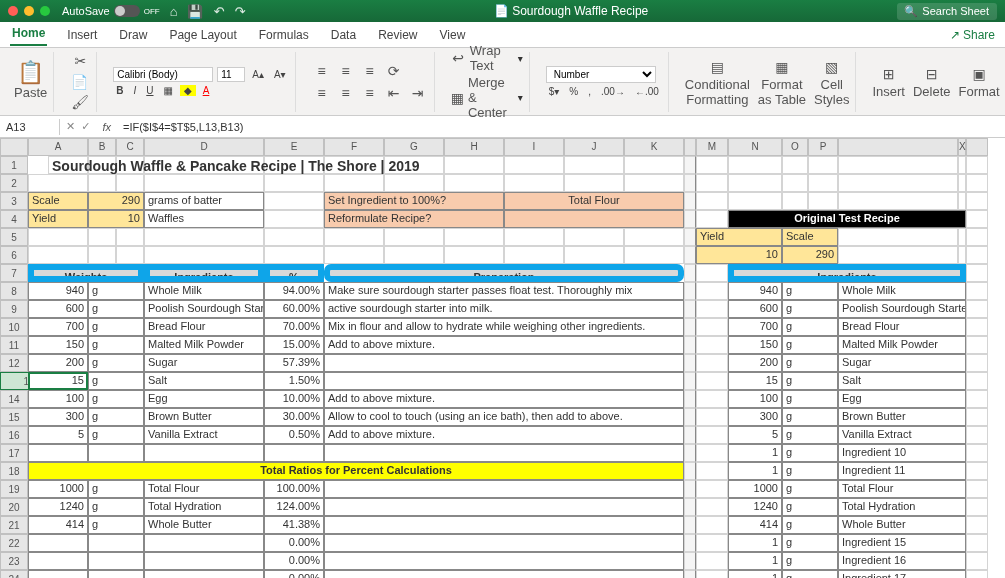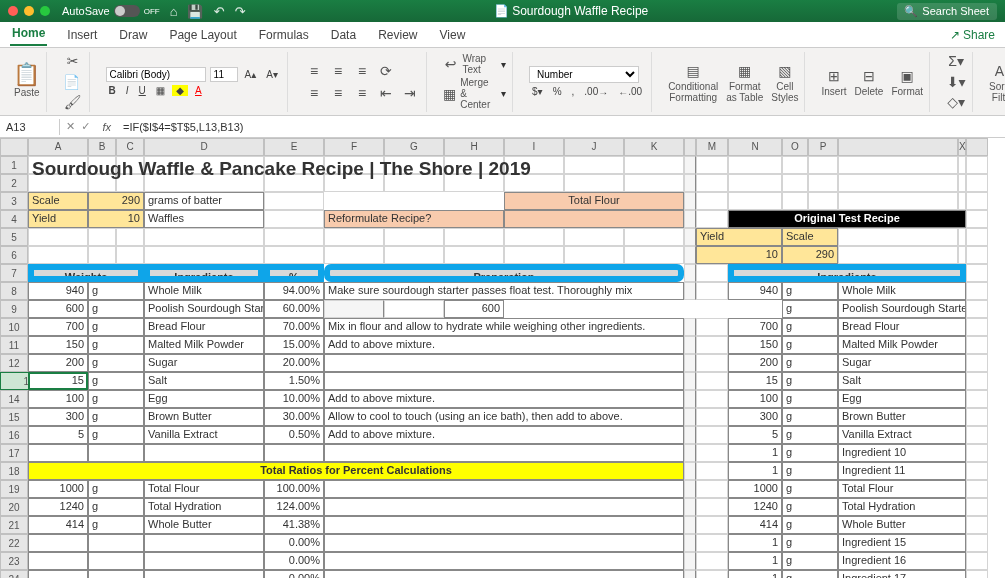--- a/index.html
+++ b/index.html
@@ -20,37 +20,37 @@
 .tab{padding:3px 2px;color:#444;}
 .tab.active{color:#1a7e43;font-weight:600;border-bottom:2px solid #1a7e43;padding-bottom:4px;}
 .share-btn{margin-left:auto;color:#1a7e43;font-size:12px;display:flex;align-items:center;gap:3px;}
 .ribbon{height:68px;background:#f3f2f1;border-bottom:1px solid #ccc;display:flex;align-items:center;padding:2px 8px;gap:10px;font-size:10px;}
 .rgroup{display:flex;flex-direction:column;gap:2px;align-items:center;padding:0 6px;border-right:1px solid #ddd;height:60px;justify-content:center;}
 .rgroup:last-child{border-right:none;}
 .rrow{display:flex;gap:4px;align-items:center;}
 .ricon{width:20px;height:20px;display:inline-flex;align-items:center;justify-content:center;font-size:14px;color:#555;}
 .rbtn{padding:1px 3px;color:#444;}
 select.fake,input.fake{border:1px solid #ccc;font-size:10px;padding:1px 3px;background:#fff;}
-.lbl{font-size:10px;color:#555;}
+.lbl{font-size:13px;color:#555;}
 .formula-bar{height:22px;border-bottom:1px solid #ccc;display:flex;align-items:center;font-size:11px;}
 .cellref{width:60px;padding:2px 6px;border-right:1px solid #ccc;}
 .fx-icons{display:flex;gap:6px;padding:0 6px;color:#888;}
 .fx{font-style:italic;padding:0 6px;color:#555;}
 .formula-input{flex:1;padding:2px 6px;}
 .sheet-wrap{display:flex;height:calc(578px - 22px - 26px - 68px - 22px);overflow:hidden;}
 .sheet{display:grid;font-size:11px;}
 .colh{background:#e6e6e6;border:0.5px solid #c0c0c0;text-align:center;font-size:10px;color:#555;padding:2px 0;height:18px;position:sticky;top:0;}
 .rowh{background:#e6e6e6;border:0.5px solid #c0c0c0;text-align:center;font-size:10px;color:#555;width:28px;height:18px;display:flex;align-items:center;justify-content:center;}
 .cell{border:0.5px solid #d4d4d4;padding:1px 3px;height:18px;overflow:hidden;white-space:nowrap;background:#fff;}
 .hdr{background:#d9d9d9;font-weight:600;text-align:center;border:6px solid #0ea5e9;}
 .y-bg{background:#ffe699;border:1px solid #888;}
 .pink{background:#f8cbad;border:1px solid #888;}
 .yellow-band{background:#ffff00;font-weight:600;text-align:center;border:1px solid #888;}
 .black-hdr{background:#000;color:#fff;font-weight:600;text-align:center;border:1px solid #888;}
-.bold{font-weight:700;font-size:19px;}
+.bold{font-weight:700;font-size:14px;margin-left:20px;}
 .r{text-align:right;}
 .bord{border:1px solid #888;}
 .sel{outline:2px solid #1a7e43;outline-offset:-2px;}
 .rowh.sel-row{background:#cde6d4;border:0.5px solid #1a7e43;padding-left:28px;}
 </style>
 </head>
 <body>
 
 <div class="titlebar">
   <div class="dots">
@@ -247,20 +247,21 @@
       <div class="cell"></div>
       <div class="cell"></div>
       <div class="cell"></div>
       <div class="cell" style="background: rgb(255, 255, 255);"></div>
       <div class="cell"></div>
       <div class="rowh">3</div>
       <div class="cell y-bg">Scale</div>
       <div class="cell y-bg r" style="grid-column: 3 / span 2;">290</div>
       <div class="cell bord">grams of batter</div>
       <div class="cell"></div>
+      <div class="cell pink" style="grid-column: 7 / span 3;">Set Ingredient to 100%?</div>
       <div class="cell pink" style="text-align: center; grid-column: 10 / span 3;">Total Flour</div>
       <div class="cell" style="border-right: 1.5px solid rgb(136, 136, 136); background: rgb(245, 245, 245);"></div>
       <div class="cell"></div>
       <div class="cell"></div>
       <div class="cell"></div>
       <div class="cell"></div>
       <div class="cell"></div>
       <div class="cell" style="background: rgb(255, 255, 255);"></div>
       <div class="cell"></div>
       <div class="rowh">4</div>
@@ -329,20 +330,21 @@
       <div class="cell"></div>
       <div class="cell bord r">940</div>
       <div class="cell bord" style="grid-column: 16 / span 2;">g</div>
       <div class="cell bord" style="grid-column: 18 / span 2;">Whole Milk</div>
       <div class="cell"></div>
       <div class="rowh">9</div>
       <div class="cell bord r">600</div>
       <div class="cell bord" style="grid-column: 3 / span 2;">g</div>
       <div class="cell bord">Poolish Sourdough Starter</div>
       <div class="cell bord r">60.00%</div>
+      <div class="cell bord" style="grid-column: 7 / span 6;">active sourdough starter into milk.</div>
       <div class="cell" style="border-right: 1.5px solid rgb(136, 136, 136); background: rgb(245, 245, 245);"></div>
       <div class="cell"></div>
       <div class="cell bord r">600</div>
       <div class="cell bord" style="grid-column: 16 / span 2;">g</div>
       <div class="cell bord" style="grid-column: 18 / span 2;">Poolish Sourdough Starter</div>
       <div class="cell"></div>
       <div class="rowh">10</div>
       <div class="cell bord r">700</div>
       <div class="cell bord" style="grid-column: 3 / span 2;">g</div>
       <div class="cell bord">Bread Flour</div>
@@ -363,21 +365,21 @@
       <div class="cell" style="border-right: 1.5px solid rgb(136, 136, 136); background: rgb(245, 245, 245);"></div>
       <div class="cell"></div>
       <div class="cell bord r">150</div>
       <div class="cell bord" style="grid-column: 16 / span 2;">g</div>
       <div class="cell bord" style="grid-column: 18 / span 2;">Malted Milk Powder</div>
       <div class="cell"></div>
       <div class="rowh">12</div>
       <div class="cell bord r">200</div>
       <div class="cell bord" style="grid-column: 3 / span 2;">g</div>
       <div class="cell bord">Sugar</div>
-      <div class="cell bord r">20.00%</div>
+      <div class="cell bord r">57.39%</div>
       <div class="cell bord" style="grid-column: 7 / span 6;"></div>
       <div class="cell" style="border-right: 1.5px solid rgb(136, 136, 136); background: rgb(245, 245, 245);"></div>
       <div class="cell"></div>
       <div class="cell bord r">200</div>
       <div class="cell bord" style="grid-column: 16 / span 2;">g</div>
       <div class="cell bord" style="grid-column: 18 / span 2;">Sugar</div>
       <div class="cell"></div>
       <div class="rowh sel-row">13</div>
       <div class="cell bord r sel">15</div>
       <div class="cell bord" style="grid-column: 3 / span 2;">g</div>

